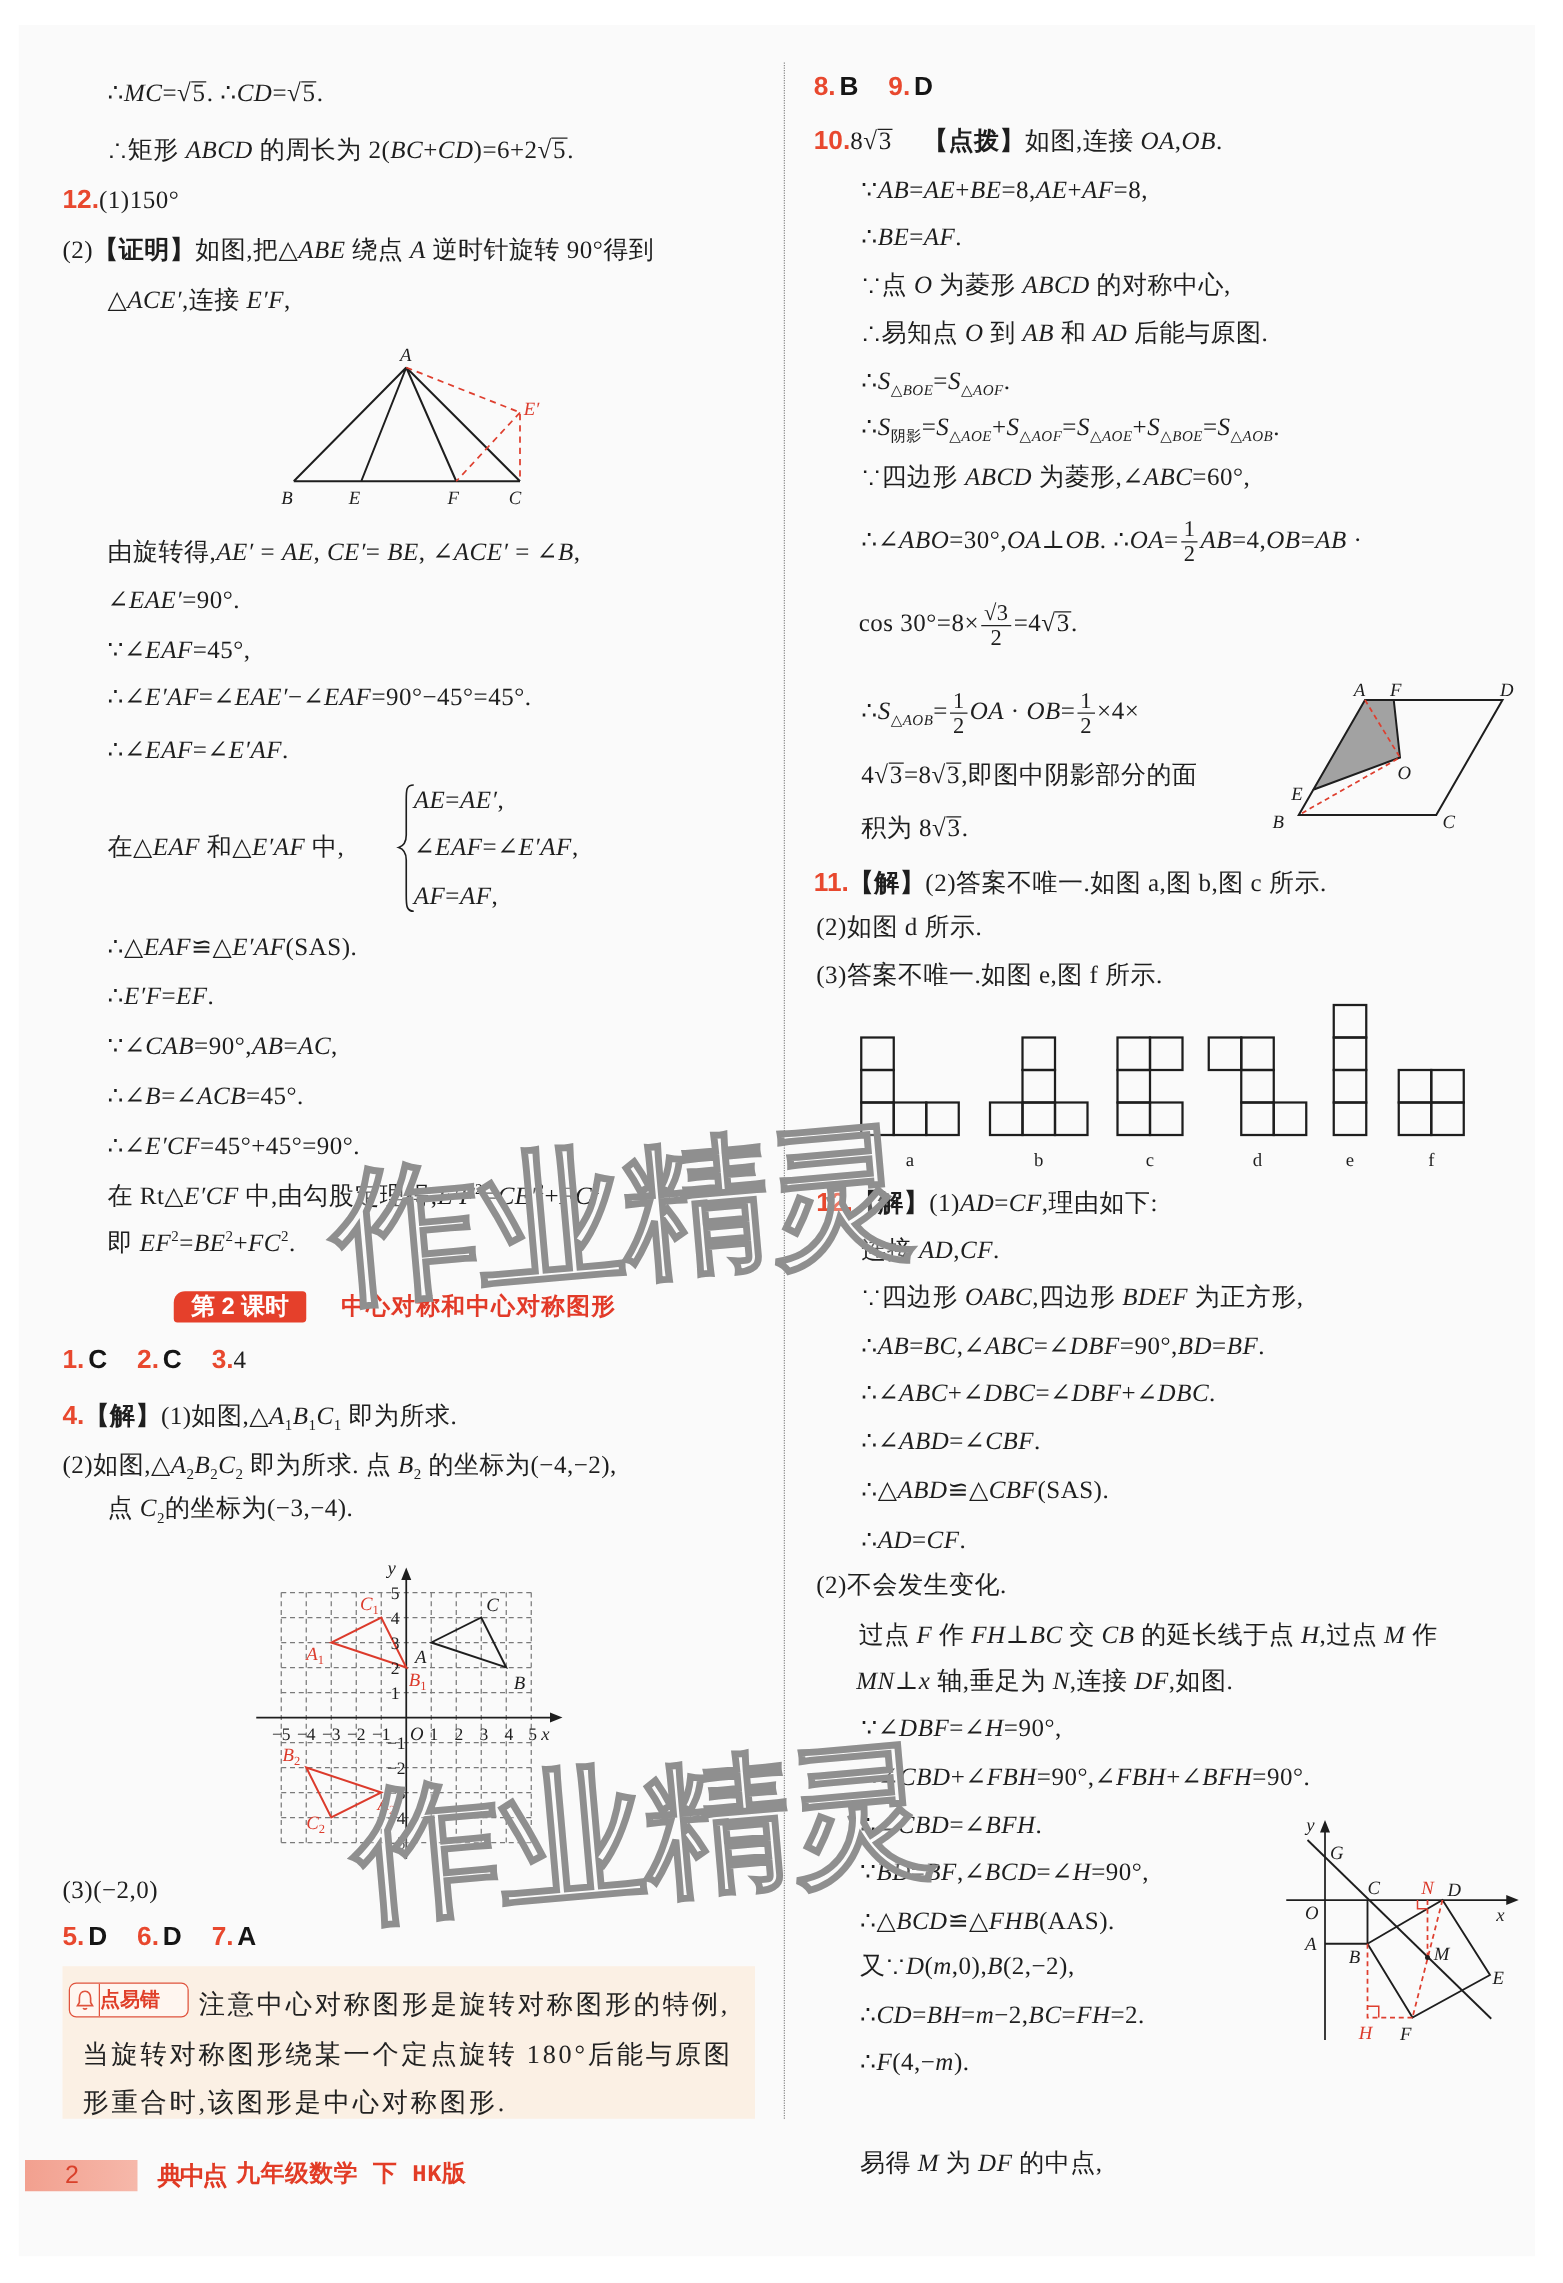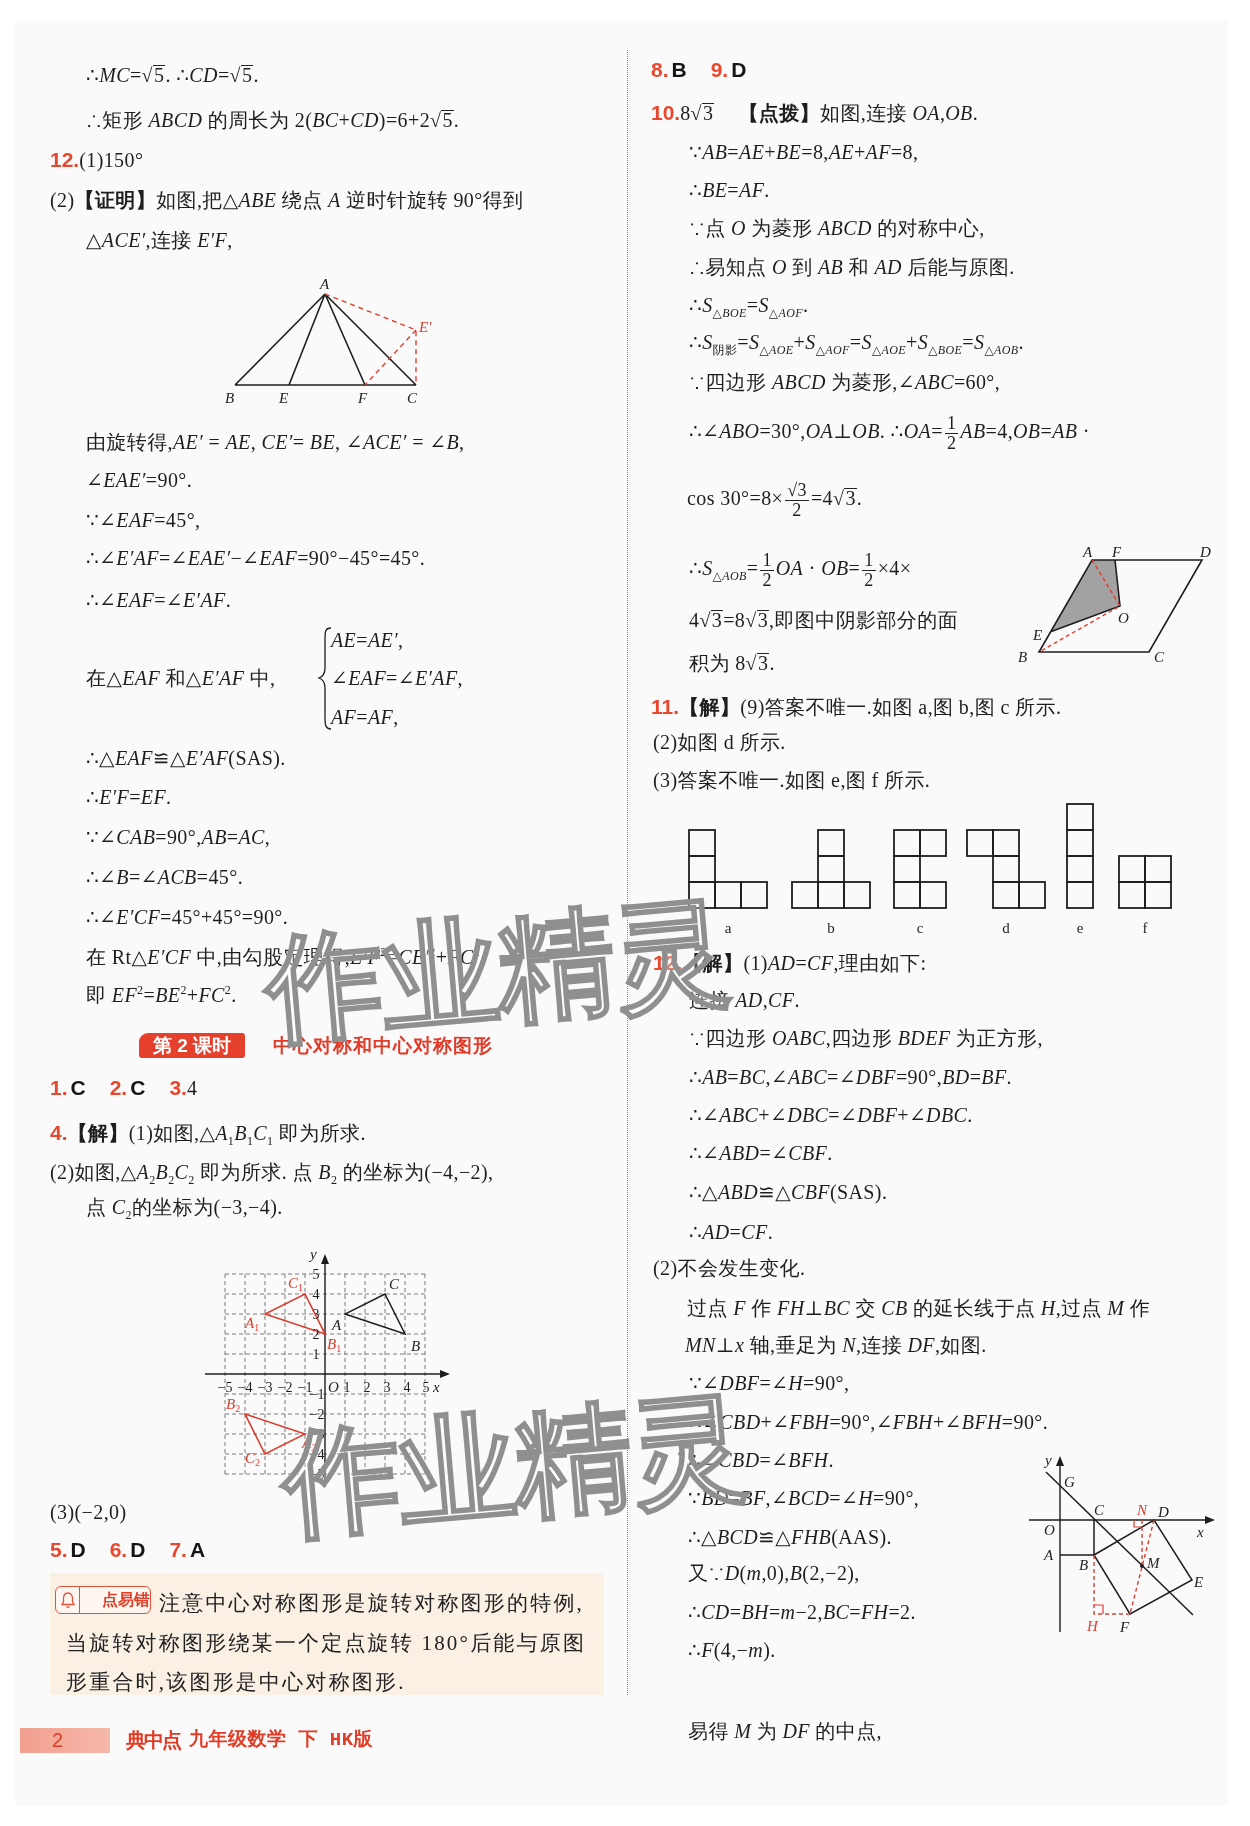--- a/index.html
+++ b/index.html
@@ -18,21 +18,21 @@
 .ol{display:inline-block;border-top:1.3px solid #222;line-height:19px;padding:0 1px;}
 .frac{display:inline-block;vertical-align:middle;text-align:center;font-size:18px;line-height:19px;margin:0 2px;}
 .frac>span{display:block;padding:0 2px;}
 .frac .num{border-bottom:1.2px solid #222;}
 .brace{position:absolute;left:315px;top:624px;overflow:visible;}
 .sec-label{position:absolute;left:139px;top:1033px;width:106px;height:25px;background:#e5402b;color:#ffffff;border-radius:9px 3px 3px 3px;font-family:"Liberation Sans","DejaVu Sans",sans-serif;font-weight:bold;font-size:19px;line-height:25px;text-align:center;}
 .sec-title{position:absolute;left:273px;top:1032px;color:#e23a28;font-family:"DejaVu Sans",sans-serif;font-weight:bold;font-size:19px;line-height:26px;letter-spacing:1px;white-space:pre;}
 .tip{position:absolute;left:50px;top:1573px;width:554px;height:122px;background:#fbf0e4;}
 .tip-badge{position:absolute;left:55px;top:1586px;width:96px;height:28px;border:1.5px solid #e0533d;border-radius:6px;display:flex;align-items:center;background:#fff6f0;overflow:hidden;}
 .tip-badge .bell{width:24px;height:100%;border-right:1.5px solid #e0533d;display:flex;align-items:center;justify-content:center;}
-.tip-badge .lbl{flex:1;text-align:right;color:#e0402a;font-weight:bold;font-family:"DejaVu Sans",sans-serif;font-size:16px;line-height:26px;white-space:pre;}
+.tip-badge .lbl{flex:1;text-align:left;color:#e0402a;font-weight:bold;font-family:"DejaVu Sans",sans-serif;font-size:16px;line-height:26px;white-space:pre;}
 .tip-ln{position:absolute;font-size:21px;line-height:28px;letter-spacing:2.2px;white-space:pre;color:#222;text-align:center;}
 .pg-bar{position:absolute;left:20px;top:1728px;width:90px;height:25px;background:linear-gradient(90deg,#f2a08f,#f6b8aa);}
 .pg-num{position:absolute;left:52px;top:1728px;font-family:"Liberation Sans","DejaVu Sans",sans-serif;font-size:20px;line-height:25px;color:#d9402a;}
 .logo{position:absolute;left:126px;top:1726px;font-family:"DejaVu Sans",sans-serif;font-weight:bold;font-size:20px;color:#e03a24;line-height:28px;letter-spacing:-2px;white-space:pre;}
 .book{position:absolute;left:189px;top:1727px;font-family:Liberation Mono, monospace;font-weight:bold;font-size:19px;color:#e23c26;line-height:27px;letter-spacing:0.5px;white-space:pre;}
 .fig{position:absolute;overflow:visible;}
 .fig text{font-family:"Liberation Serif","DejaVu Serif",serif;font-style:italic;font-size:15px;fill:#1e1e1e;}
 .fig text.red{fill:#dc3b2c;}
 .fig text.up{font-style:normal;}
 .fig text.tick{font-style:normal;font-size:14px;}
@@ -174,21 +174,21 @@
       <path d="M1092,560L1120,606L1039,652" stroke="#de3f2f" stroke-width="1.4" stroke-dasharray="4,3" fill="none"></path>
       <text x="1083" y="557">A</text>
       <text x="1112" y="557">F</text>
       <text x="1200" y="557">D</text>
       <text x="1118" y="623">O</text>
       <text x="1033" y="640">E</text>
       <text x="1018" y="662">B</text>
       <text x="1154" y="662">C</text>
     </svg>
 
-    <div class="ln" style="left:651px;top:694px"><span class="rn">11.</span><span class="b">【解】</span><span>(9)答案不唯一.如图 a,图 b,图 c 所示.</span></div>
+    <div class="ln" style="left:651px;top:694px"><span class="rn">11.</span><span class="b">【解】</span><span>(2)答案不唯一.如图 a,图 b,图 c 所示.</span></div>
     <div class="ln" style="left:653px;top:729px"><span>(2)如图 d 所示.</span></div>
     <div class="ln" style="left:653px;top:767px"><span>(3)答案不唯一.如图 e,图 f 所示.</span></div>
 
     <svg class="fig" style="left:680px;top:795px" width="500" height="145" viewBox="680 795 500 145">
       <g stroke="#1e1e1e" stroke-width="1.8" fill="none">
         <rect x="689" y="830" width="26" height="26"></rect>
           <rect x="689" y="856" width="26" height="26"></rect>
           <rect x="689" y="882" width="26" height="26"></rect>
           <rect x="715" y="882" width="26" height="26"></rect>
           <rect x="741" y="882" width="26" height="26"></rect>

